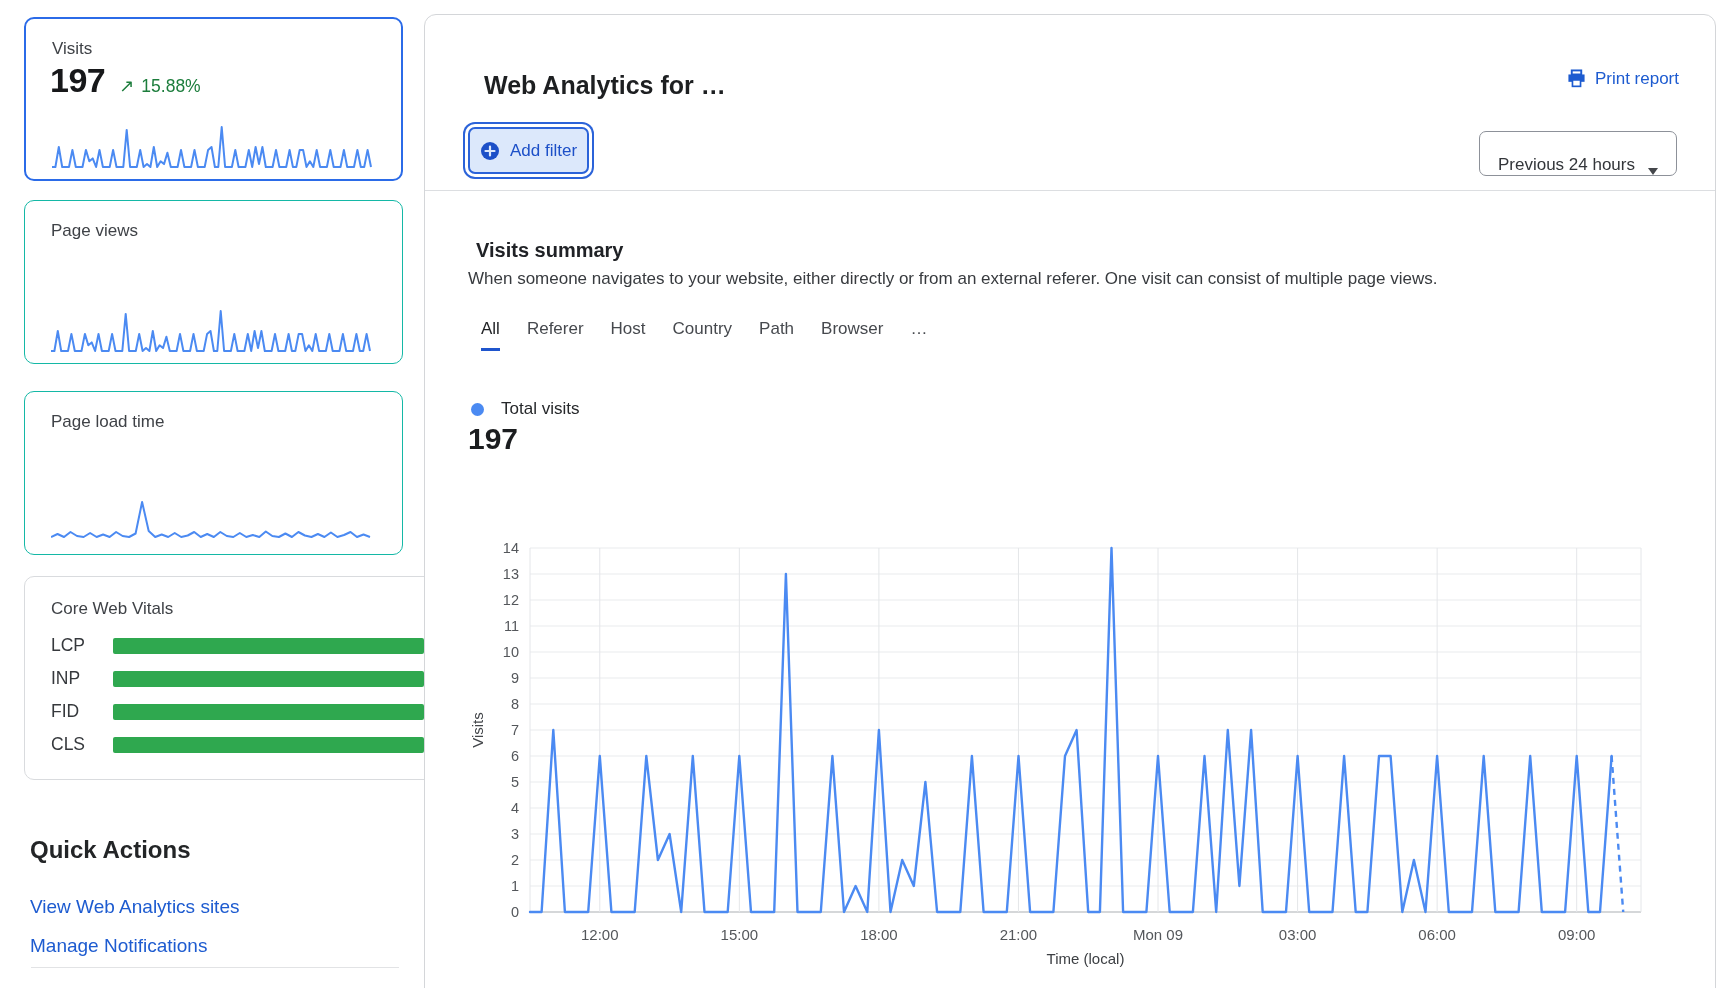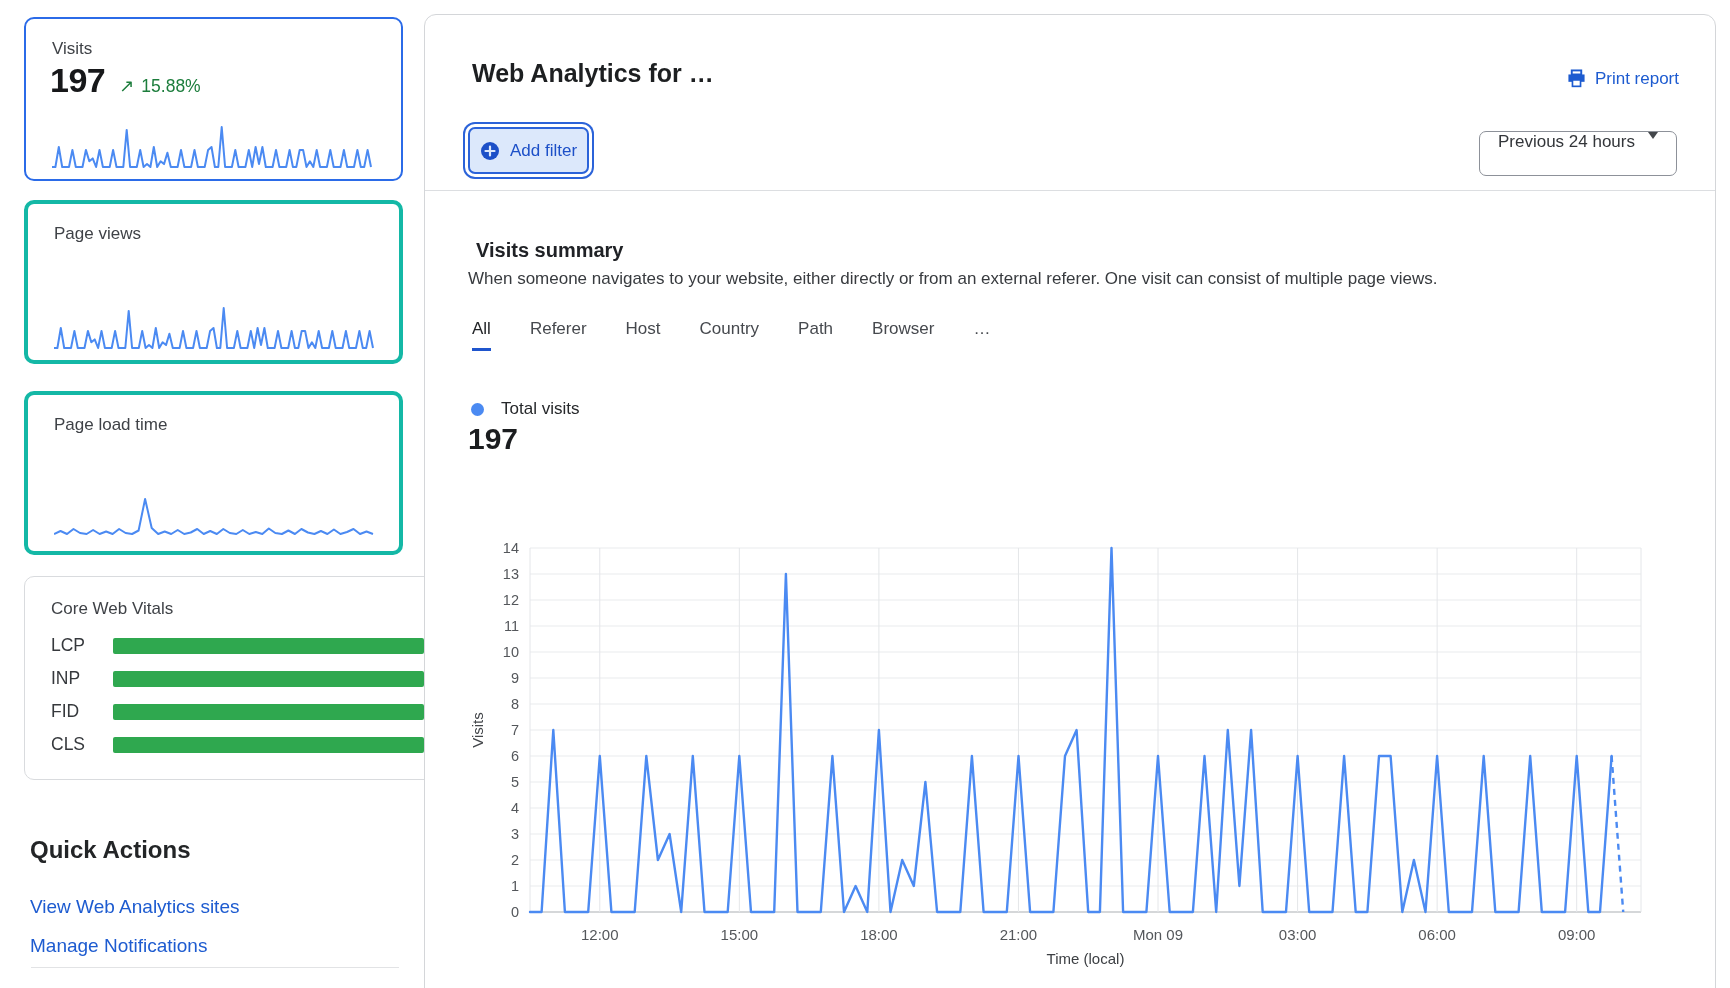--- a/index.html
+++ b/index.html
@@ -4,21 +4,21 @@
 <style>
   * { box-sizing: border-box; }
   html,body { margin:0; padding:0; }
   body {
     width:1730px; height:988px; position:relative; overflow:hidden;
     background:#ffffff; color:#1f2124;
     font-family:"Liberation Sans","DejaVu Sans",sans-serif;
   }
   
   .metric-card{position:absolute;left:24px;width:379px;height:164px;background:#fff;
-    border:4px solid #14b8a6;border-radius:10px;cursor:pointer}
+    border:1px solid #14b8a6;border-radius:10px;cursor:pointer}
   .metric-card.selected{border:2px solid #2b6be8}
   .metric-label{margin:20px 0 0 26px;font-size:17px;color:#3f4247}
   .metric-value-row{display:flex;align-items:baseline;gap:14px;margin:2px 0 0 24px}
   .metric-value{font-size:34px;font-weight:700;color:#17181a;letter-spacing:-0.5px}
   .metric-trend{font-size:17.5px;color:#1c7d3c}
   .metric-trend .arrow{font-size:18px;margin-right:7px}
   .spark{position:absolute;left:26px;bottom:9px}
   
   .cwv-card{position:absolute;left:24px;top:576px;width:427px;height:204px;background:#fff;
     border:1px solid #d9dbde;border-radius:10px}
@@ -27,36 +27,36 @@
   .cwv-label{width:62px;font-size:17.5px;color:#36393d}
   .cwv-bar{flex:1;height:16px;border-radius:2px;background:#2fa84f}
   
   .qa-title{position:absolute;left:30px;top:836px;margin:0;font-size:24px;font-weight:700;color:#232527}
   .qa-link{position:absolute;left:30px;font-size:19px;color:#1d5bd0;
     text-underline-offset:4px;cursor:pointer}
   .qa-divider{position:absolute;left:31px;top:967px;width:368px;height:1px;background:#e2e3e5}
   
   .main-card{position:absolute;left:424px;top:14px;width:1292px;height:1010px;background:#fff;
     border:1px solid #d4d6d9;border-radius:12px}
-  .main-title{position:absolute;left:43px;top:40px;margin:4px;font-size:25px;font-weight:700;color:#1d1f21}
+  .main-title{position:absolute;left:43px;top:40px;margin:16px;font-size:25px;font-weight:700;color:#1d1f21}
   .print-link{position:absolute;right:36px;top:54px;display:flex;align-items:flex-start;gap:9px;
     font-size:17px;color:#1d5bd0;cursor:pointer}
   .add-filter{position:absolute;left:43px;top:112px;height:47px;padding:0 10px;display:flex;
     align-items:center;gap:10px;background:#dce8fb;border:2px solid #2b63d9;border-radius:7px;
     box-shadow:0 0 0 3px #ffffff,0 0 0 5px #2b63d9;font-size:17px;color:#1d50c8;cursor:pointer;
     font-family:inherit}
   .range-btn{position:absolute;right:38px;top:116px;height:45px;padding:0 18px;display:flex;
-    align-items:flex-start;gap:13px;background:#fff;border:1px solid #8d9199;border-radius:7px;
+    align-items:flex-end;gap:13px;background:#fff;border:1px solid #8d9199;border-radius:7px;
     font-size:17px;color:#33363a;cursor:pointer;font-family:inherit}
   .caret{width:0;height:0;border-left:5.5px solid transparent;border-right:5.5px solid transparent;
     border-top:7px solid #44474b}
   .header-divider{position:absolute;left:0;top:175px;width:100%;height:1px;background:#dcdee1}
   .summary-title{position:absolute;left:43px;top:216px;margin:8px;font-size:20px;font-weight:700;color:#202226}
   .summary-desc{position:absolute;left:43px;top:254px;margin:0;font-size:17px;color:#383b3f}
-  .tabs{position:absolute;left:47px;top:304px;display:flex;gap:39px}
+  .tabs{position:absolute;left:56px;top:304px;display:flex;gap:27px}
   .tab{font-size:17px;color:#46494e;cursor:pointer;padding-bottom:9px;border-bottom:3px solid transparent}
   .tab.active{color:#1f2124;border-bottom:3px solid #1f55cd}
   .legend-row{position:absolute;left:46px;top:384px;display:flex;align-items:center;gap:17px}
   .legend-dot{width:13px;height:13px;border-radius:50%;background:#4b8af2}
   .legend-label{font-size:17px;color:#26282b}
   .chart-total{position:absolute;left:43px;top:407px;font-size:30px;font-weight:700;color:#1b1d1f}
   #chart{position:absolute;left:36px;top:521px}
   #chart text{font-family:"Liberation Sans","DejaVu Sans",sans-serif}
 </style>
 </head>

